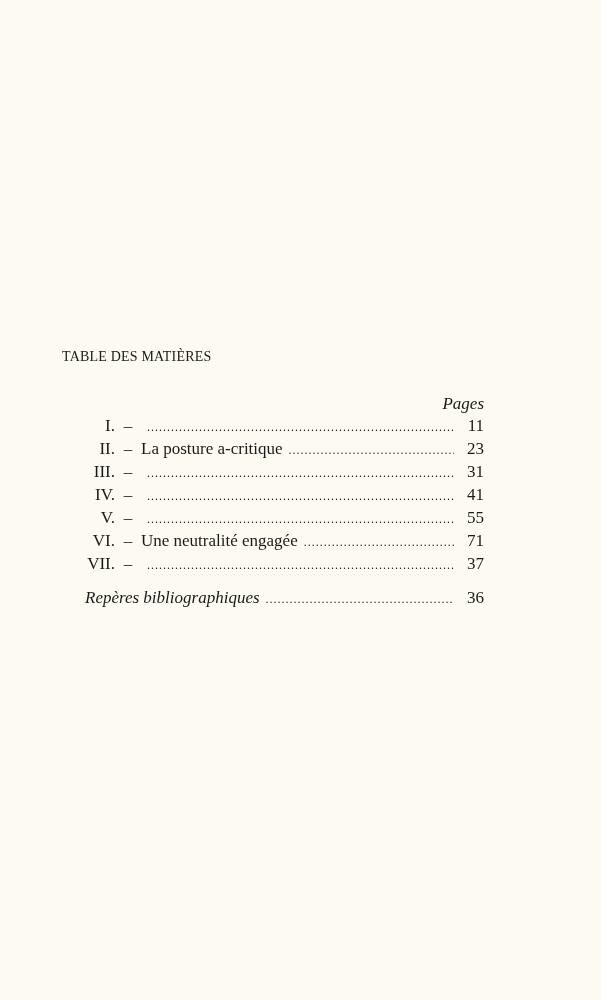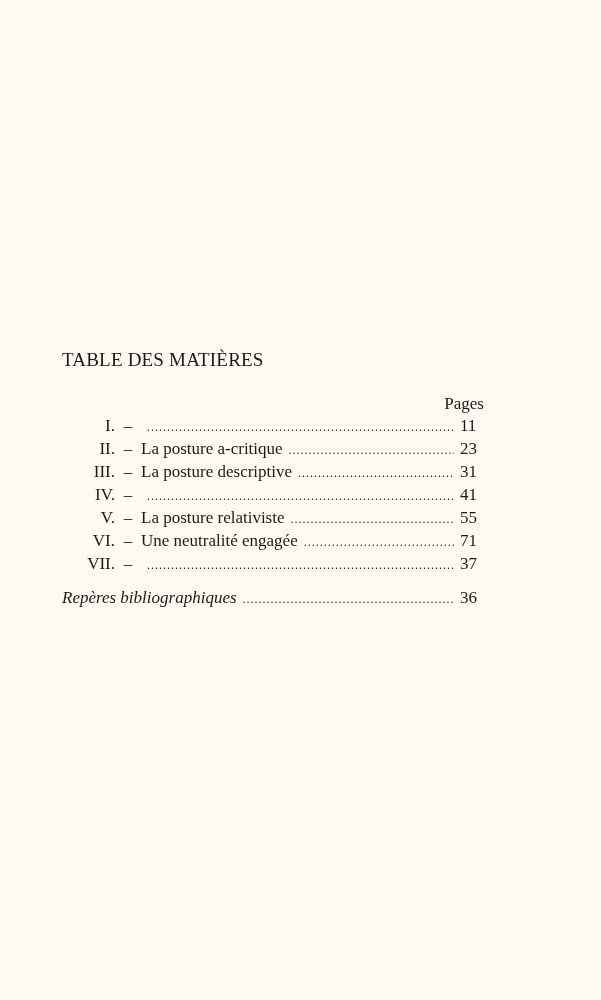--- a/index.html
+++ b/index.html
@@ -1,30 +1,30 @@
 <!DOCTYPE html>
 <html><head>
 <meta charset="utf-8">
 <style>
   html, body { margin:0; padding:0; }
   body {
     width:601px; height:1000px; background:#fdfbf1; position:relative; overflow:hidden;
     font-family: "Liberation Serif", "DejaVu Serif", serif; color:#1a1a1a;
   }
-  .title { position:absolute; left:62px; top:349px; font-size:19px; letter-spacing:0.2px; }
-  .pages-label { position:absolute; left:62px; width:422px; top:394px; text-align:right; font-size:17px; }
+  .title { position:absolute; left:62px; top:349px; font-size:14px; letter-spacing:0.2px; }
+  .pages-label { position:absolute; left:62px; width:422px; top:394px; text-align:right; font-style:italic; font-size:17px; }
   .toc { position:absolute; left:62px; width:422px; top:416px; }
   .row { display:flex; align-items:baseline; height:23px; font-size:17px; }
   .num { width:53px; text-align:right; white-space:nowrap; }
   .dash { width:26px; text-align:center; }
   .label { white-space:nowrap; }
   .dots { flex:1; overflow:hidden; white-space:nowrap; margin:0 6px; font-size:12px; letter-spacing:1px; }
   .dots::after { content:"................................................................................................"; }
-  .page { width:24px; }
-  .biblio { margin-top:11px; }
+  .page { width:24px; text-align:right; }
+  .biblio { margin-top:11px;margin-left:23px; }
   .biblio .label { font-style:italic; }
 </style>
 </head>
 <body>
 
 <div class="title">TABLE DES MATIÈRES</div>
 <div class="pages-label">Pages</div>
 
 <div class="toc">
   <div class="row">
@@ -36,34 +36,32 @@
   <div class="row">
     <span class="num">II.</span>
     <span class="dash">–</span>
     <span class="label">La posture a-critique</span>
     <span class="dots"></span>
     <span class="page">23</span>
   </div>
   <div class="row">
     <span class="num">III.</span>
     <span class="dash">–</span>
-    <span class="label">La posture descriptive</span>
     <span class="dots"></span>
     <span class="page">31</span>
   </div>
   <div class="row">
     <span class="num">IV.</span>
     <span class="dash">–</span>
     <span class="dots"></span>
     <span class="page">41</span>
   </div>
   <div class="row">
     <span class="num">V.</span>
     <span class="dash">–</span>
-    <span class="label">La posture relativiste</span>
     <span class="dots"></span>
     <span class="page">55</span>
   </div>
   <div class="row">
     <span class="num">VI.</span>
     <span class="dash">–</span>
     <span class="label">Une neutralité engagée</span>
     <span class="dots"></span>
     <span class="page">71</span>
   </div>

